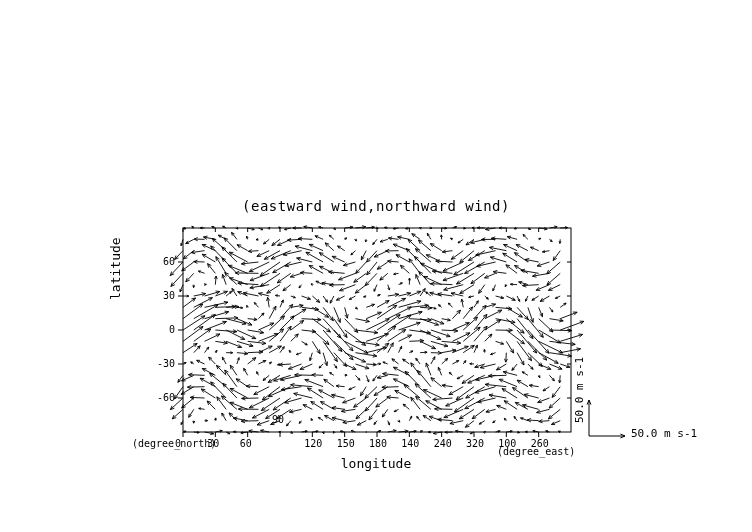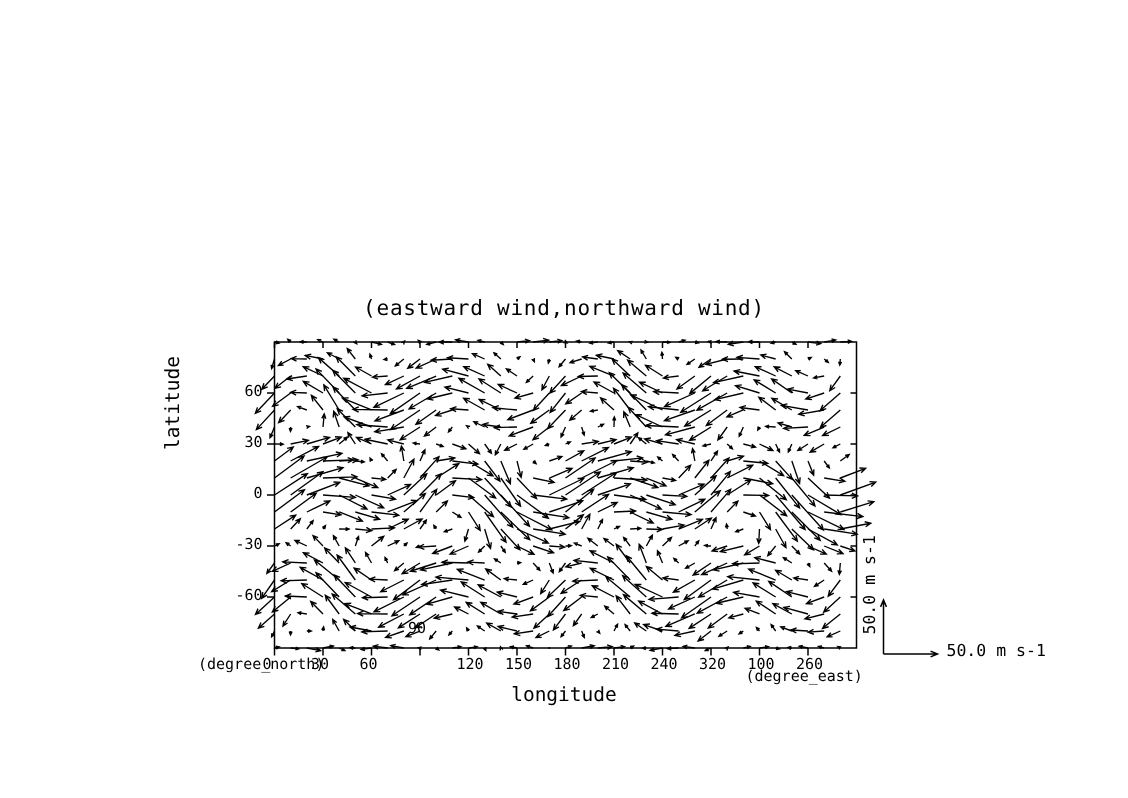--- a/index.html
+++ b/index.html
@@ -831,21 +831,21 @@
   <div class="abs" id="key-label-h">50.0  m s-1</div>
   <div class="abs" id="key-label-v">50.0  m s-1</div>
   <div id="ticklabels">
       <div class="tickLabel" style="left: 175px; top: 438px;">0</div>
       <div class="tickLabel" style="left: 207.333px; top: 438px;">30</div>
       <div class="tickLabel" style="left: 239.667px; top: 438px;">60</div>
       <div class="tickLabel" style="left: 272px; top: 414px;">90</div>
       <div class="tickLabel" style="left: 304.333px; top: 438px;">120</div>
       <div class="tickLabel" style="left: 336.667px; top: 438px;">150</div>
       <div class="tickLabel" style="left: 369px; top: 438px;">180</div>
-      <div class="tickLabel" style="left: 401.333px; top: 438px;">210</div>
+      <div class="tickLabel" style="left: 401.333px; top: 438px;">140</div>
       <div class="tickLabel" style="left: 433.667px; top: 438px;">240</div>
       <div class="tickLabel" style="left: 466px; top: 438px;">320</div>
       <div class="tickLabel" style="left: 498.333px; top: 438px;">100</div>
       <div class="tickLabel" style="left: 530.667px; top: 438px;">260</div>
       <div class="tickLabel" style="left: 157px; top: 392px;">-60</div>
       <div class="tickLabel" style="left: 157px; top: 358px;">-30</div>
       <div class="tickLabel" style="left: 169px; top: 324px;">0</div>
       <div class="tickLabel" style="left: 163px; top: 290px;">30</div>
       <div class="tickLabel" style="left: 163px; top: 256px;">60</div>
     </div>

